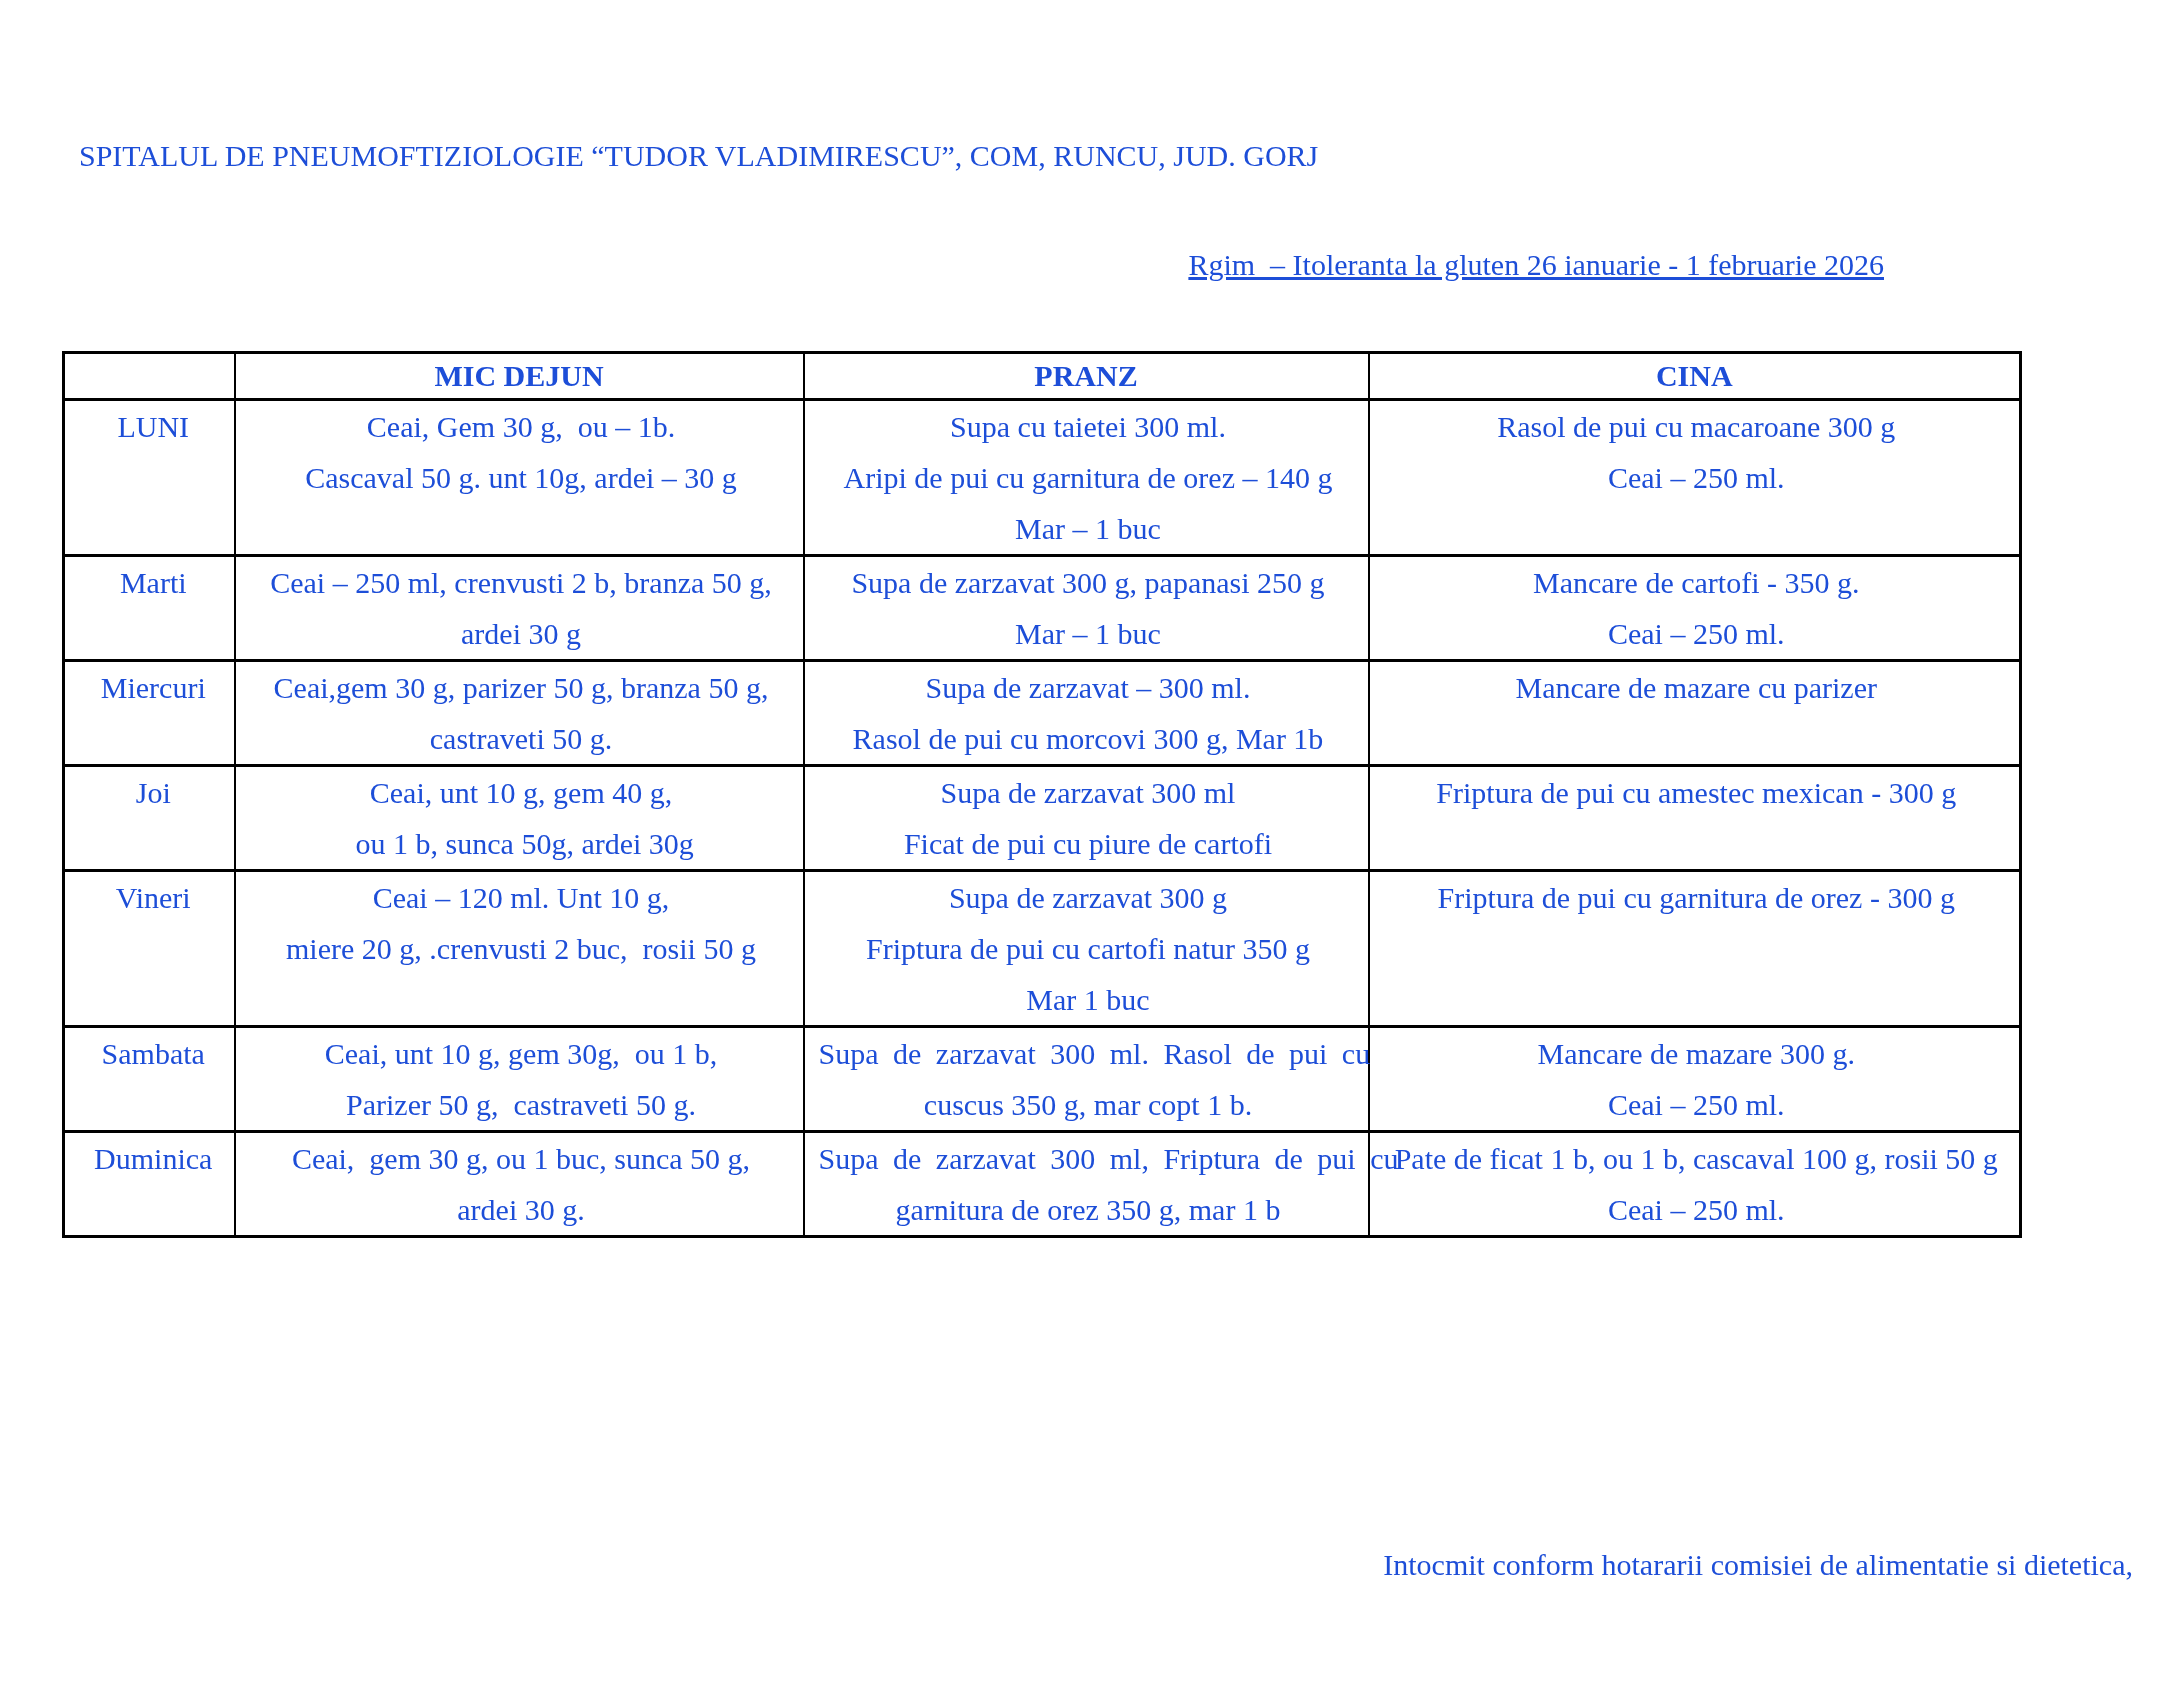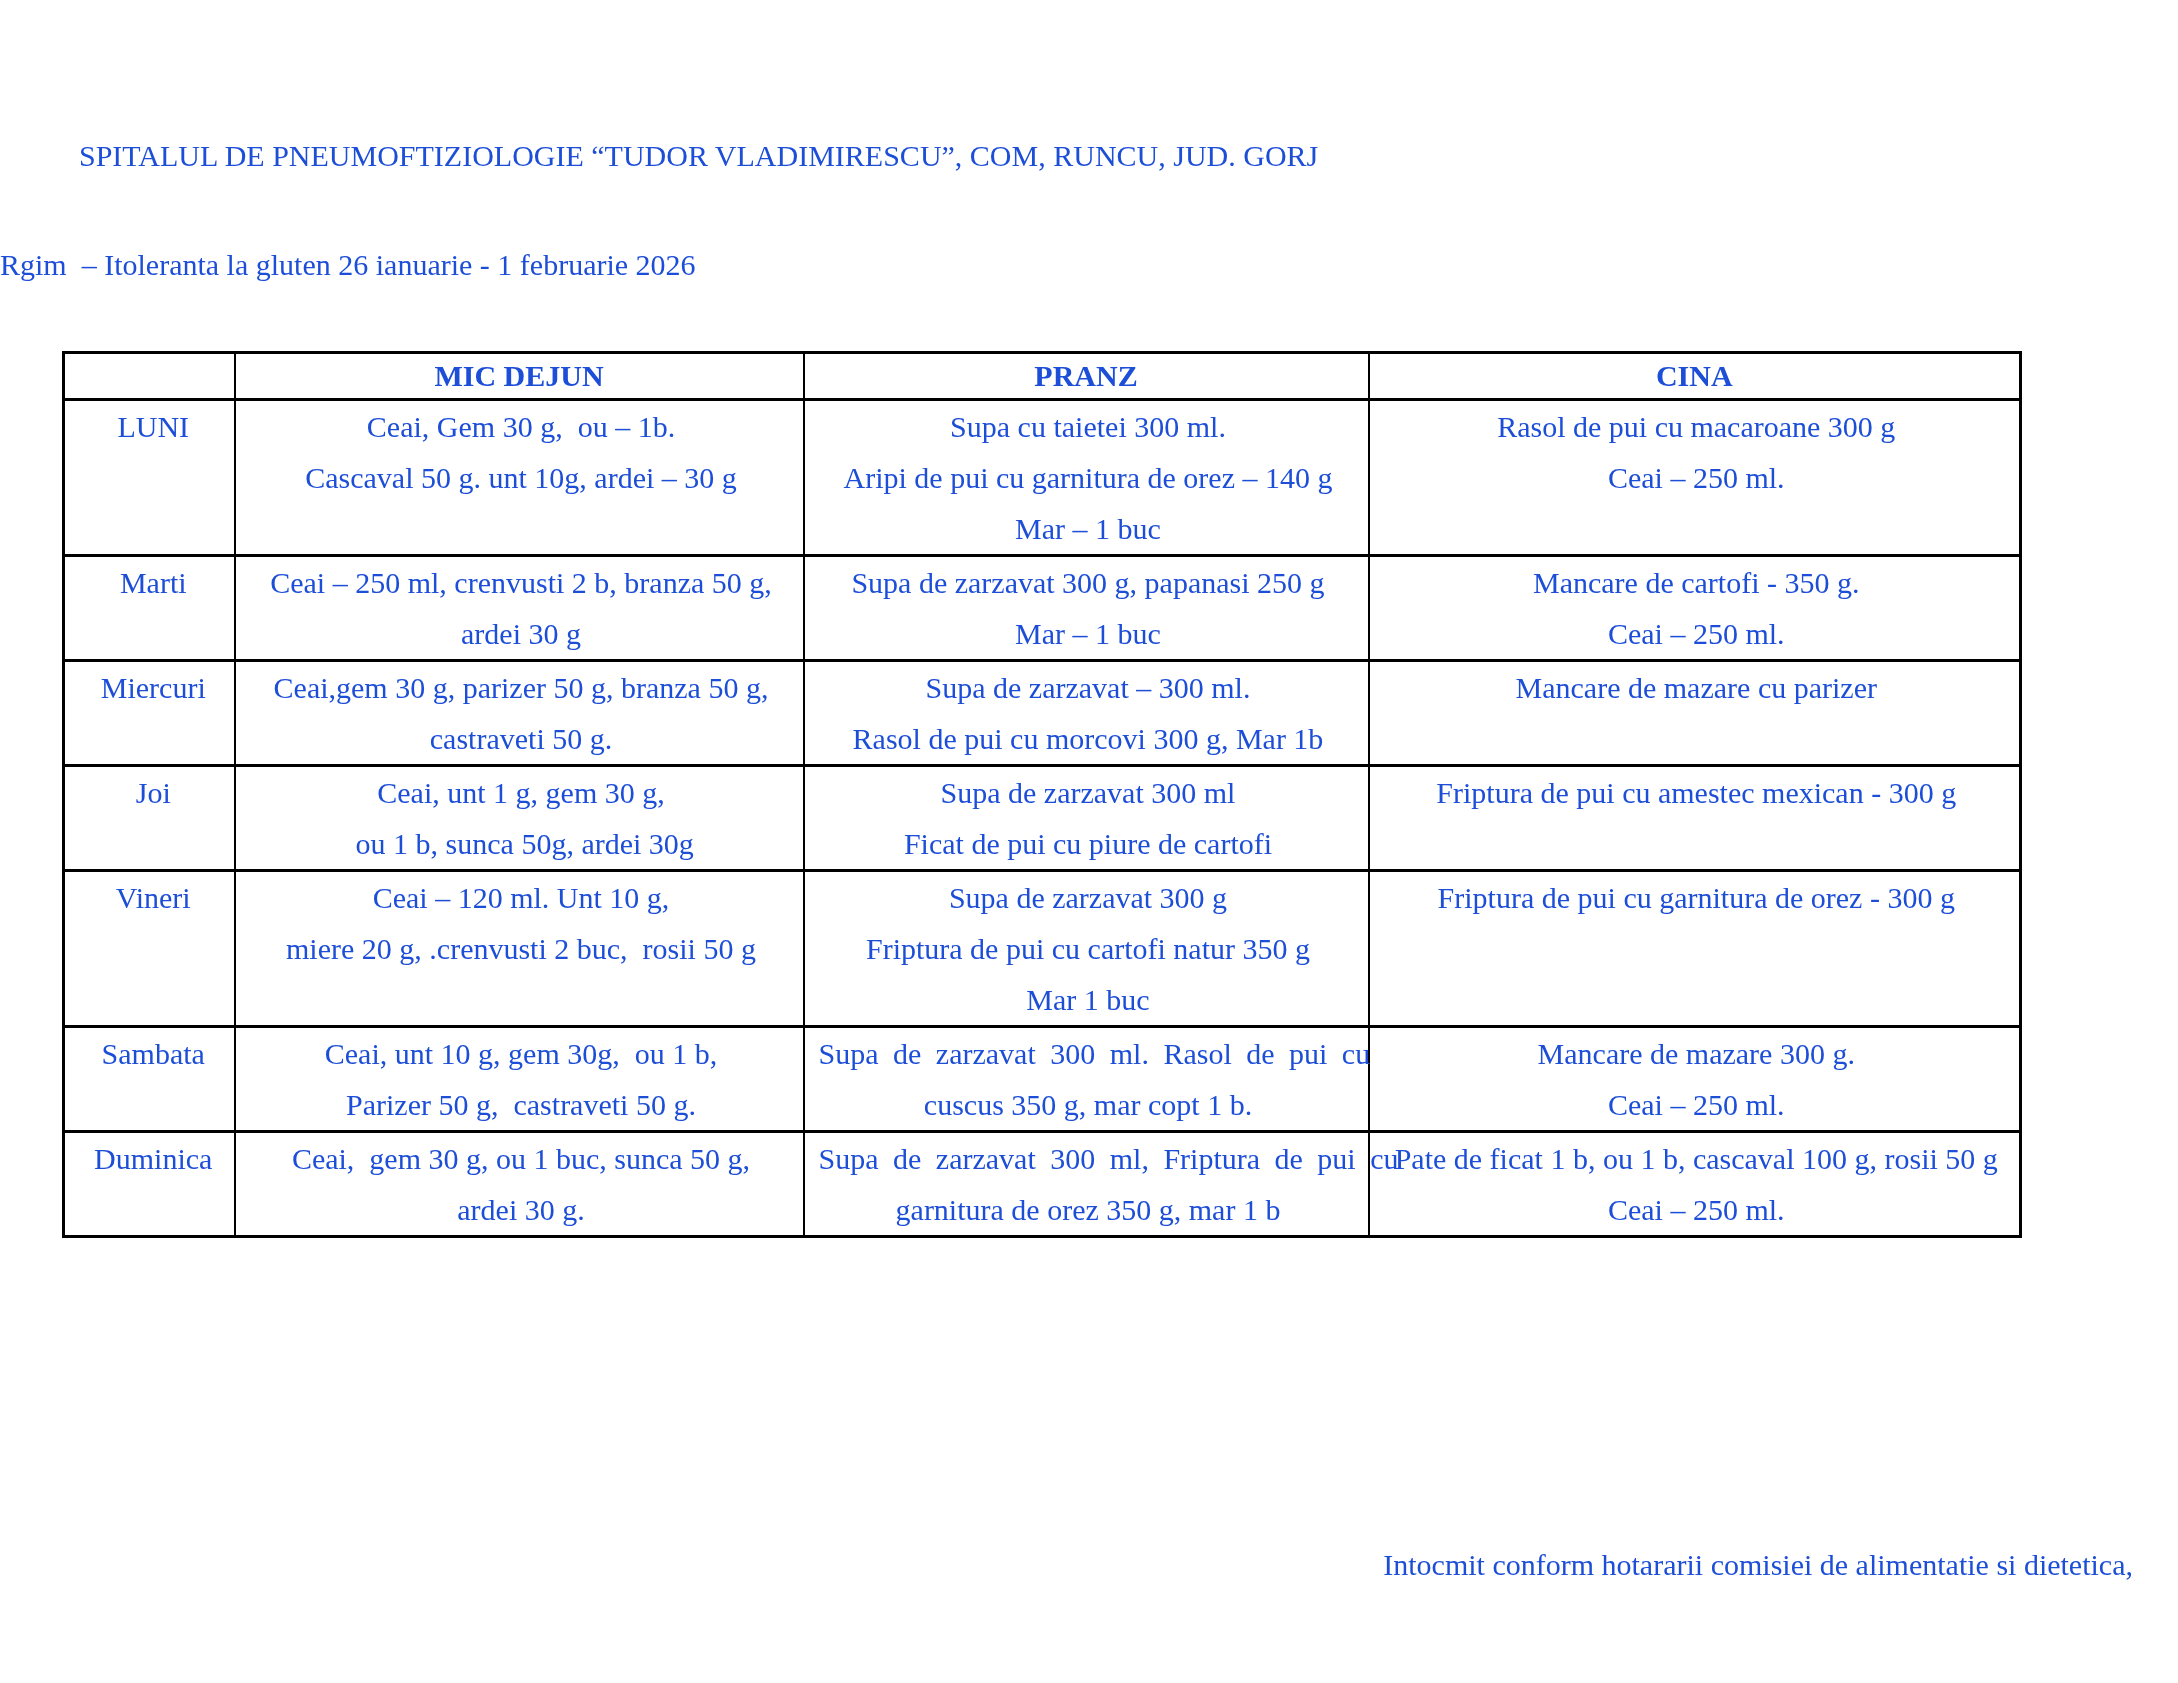--- a/index.html
+++ b/index.html
@@ -17,22 +17,23 @@
     position: absolute;
     left: 79px;
     top: 139px;
     white-space: pre;
   }
   .doc-subtitle {
     position: absolute;
     left: 0;
     top: 248px;
     width: 1884px;
-    text-align: left;
+    text-align: right;
     white-space: pre;
+    text-decoration: underline;
   }
   table.menu-table {
     position: absolute;
     left: 62px;
     top: 351px;
     width: 1958px;
     table-layout: fixed;
     border-collapse: collapse;
     border: 3px solid #000;
   }
@@ -140,21 +141,21 @@
           </td>
           <td>
             <div class="meal-line">Mancare de mazare cu parizer</div>
           </td>
         </tr>
         <tr>
           <td class="day-cell">
             <div class="meal-line">Joi</div>
           </td>
           <td>
-            <div class="meal-line">Ceai, unt 1 g, gem 30 g,</div>
+            <div class="meal-line">Ceai, unt 10 g, gem 40 g,</div>
             <div class="meal-line"> ou 1 b, sunca 50g, ardei 30g</div>
           </td>
           <td>
             <div class="meal-line">Supa de zarzavat 300 ml</div>
             <div class="meal-line">Ficat de pui cu piure de cartofi</div>
           </td>
           <td>
             <div class="meal-line">Friptura de pui cu amestec mexican - 300 g</div>
           </td>
         </tr>

